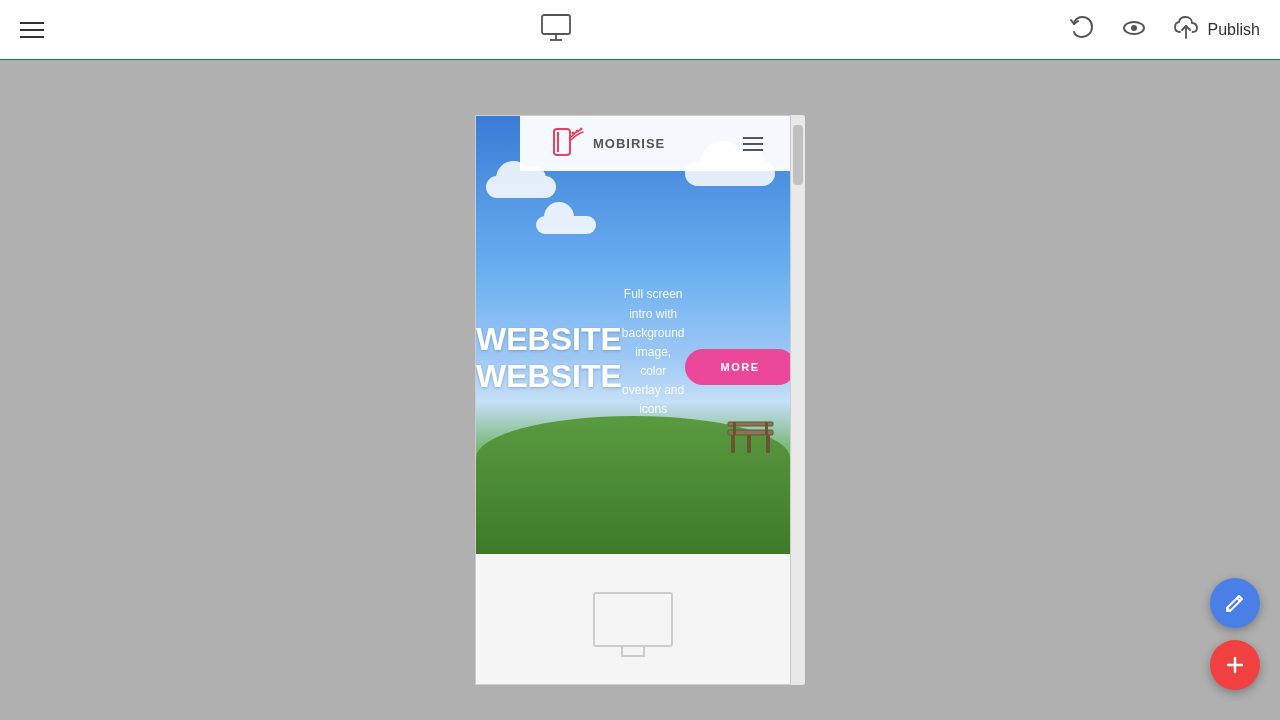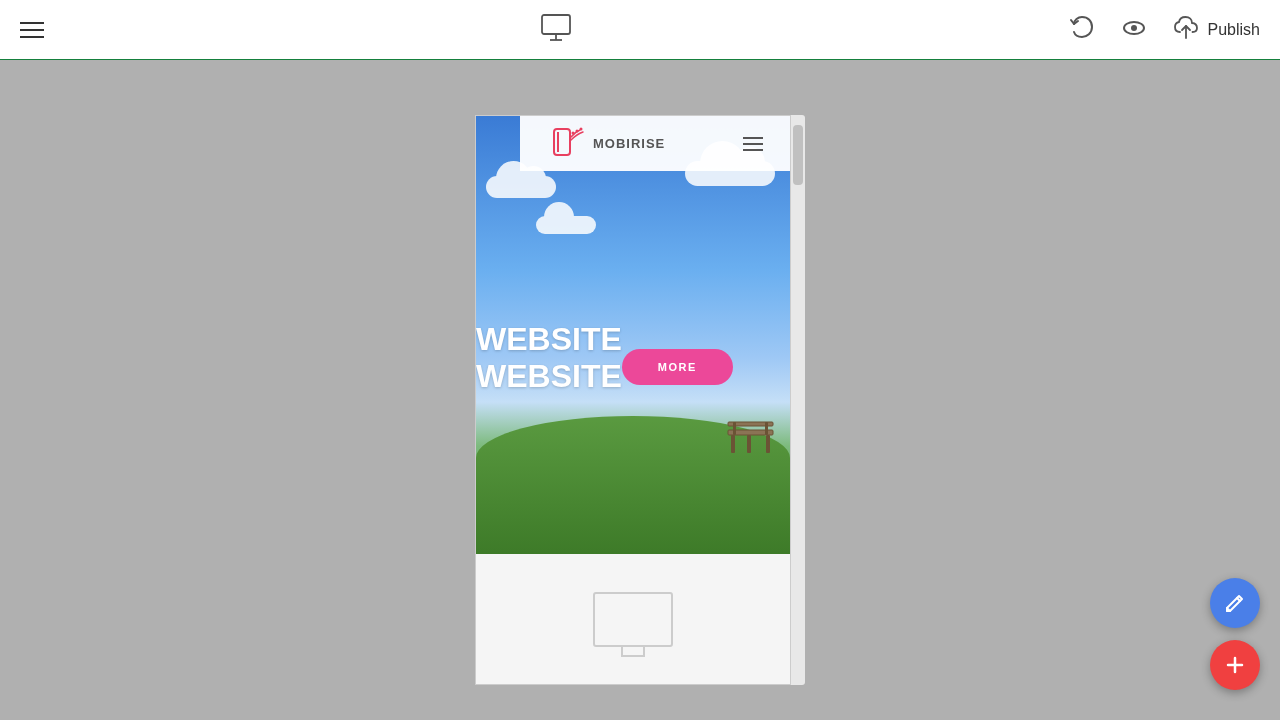--- a/index.html
+++ b/index.html
@@ -488,20 +488,21 @@
           <rect x="42" y="4" width="3" height="13" rx="1" fill="#6B5335"></rect>
         </svg>
 
         <div class="grass"></div>
 
         <div class="preview-hero-content">
           <div class="hero-title">
             <div>WEBSITE</div>
             <div>WEBSITE</div>
           </div>
+          <p class="hero-subtitle">Full screen intro with background image, color overlay and icons</p>
           <button class="hero-btn">MORE</button>
         </div>
       </div>
 
       <div class="preview-bottom-hint">
         <div class="monitor-outline"></div>
       </div>
 
     </div>
   </div>

